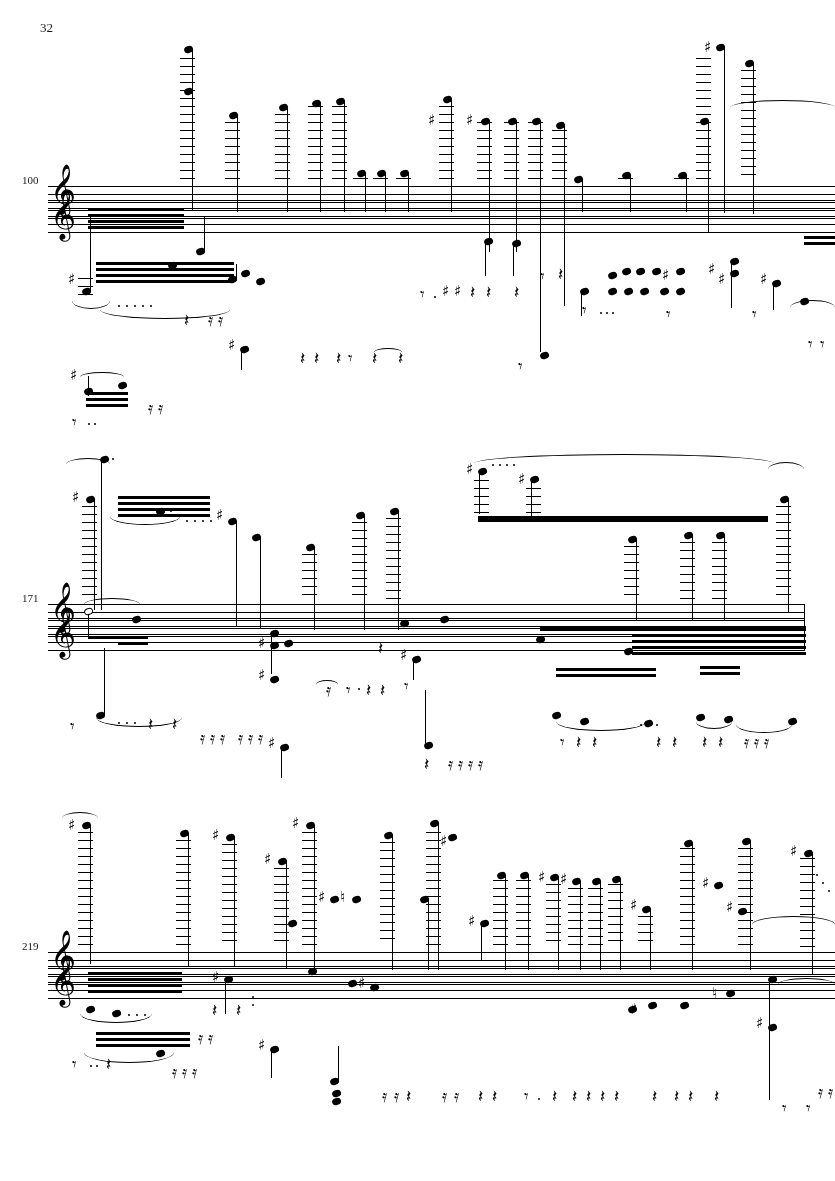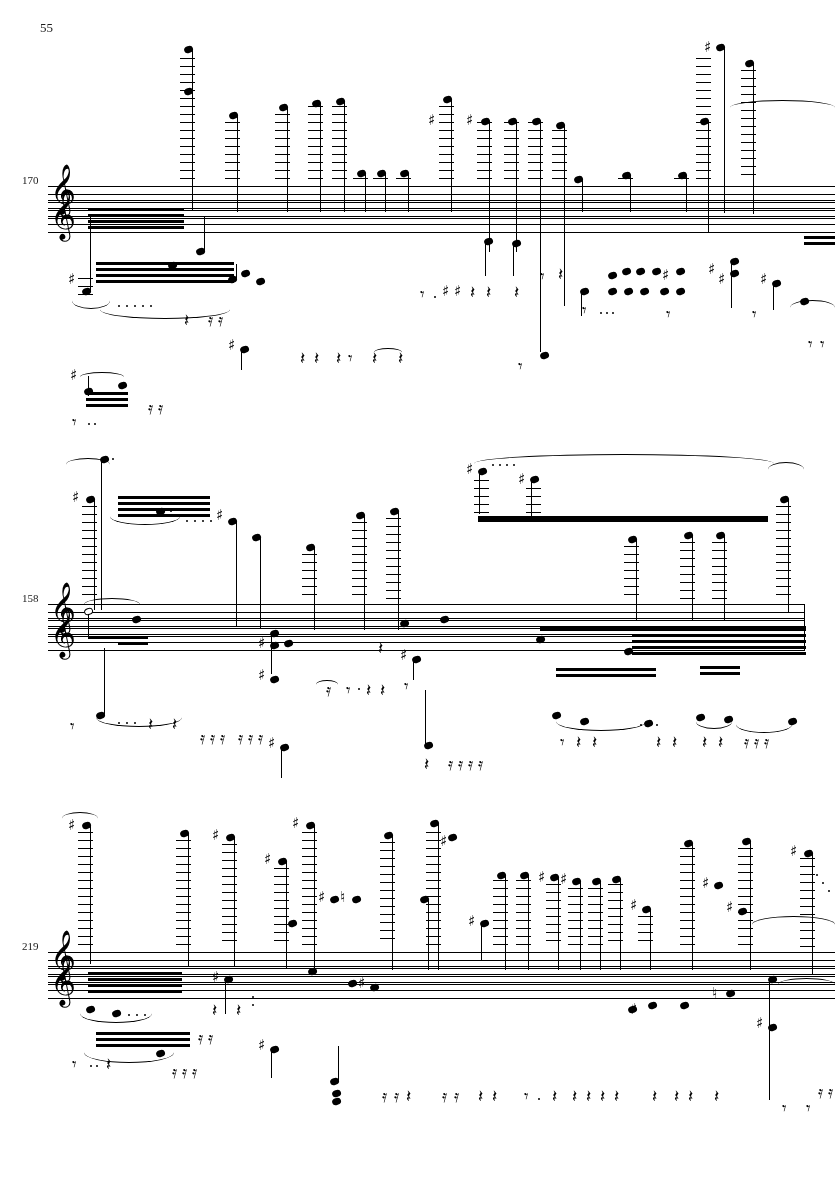--- a/index.html
+++ b/index.html
@@ -130,25 +130,25 @@
   .slur.down {
     border-top: none;
     border-bottom: 1.4px solid #000;
   }
 </style>
 </head>
 <body>
 
 <div id="page">
 
-  <div class="page-number">55</div>
+  <div class="page-number">32</div>
 
   <div class="system" style="top:0;height:440px;">
 
-    <div class="measure-number" style="left:22px;top:174px;">170</div>
+    <div class="measure-number" style="left:22px;top:174px;">100</div>
 
     <div class="staff" style="left:48px;top:186px;width:787px;">
       <div class="sline"></div>
         <div class="sline"></div>
         <div class="sline"></div>
         <div class="sline"></div>
         <div class="sline"></div>
     </div>
     <div class="clef" style="left:50px;top:167px;">𝄞</div>
 
@@ -453,21 +453,21 @@
     <div class="note" style="left:800px;top:298px;"></div>
     <div class="rest" style="left:808px;top:336px;">𝄾</div>
     <div class="rest" style="left:820px;top:336px;">𝄾</div>
     <div class="beam" style="left:804px;top:236px;width:31px;"></div>
     <div class="beam" style="left:804px;top:242px;width:31px;"></div>
     <div class="slur" style="left:790px;top:300px;width:45px;height:14px;"></div>
   </div>
 
   <div class="system" style="top:440px;height:350px;">
 
-    <div class="measure-number" style="left:22px;top:152px;">158</div>
+    <div class="measure-number" style="left:22px;top:152px;">171</div>
 
     <div class="staff" style="left:48px;top:164px;width:757px;">
       <div class="sline"></div>
         <div class="sline"></div>
         <div class="sline"></div>
         <div class="sline"></div>
         <div class="sline"></div>
     </div>
     <div class="clef" style="left:50px;top:145px;">𝄞</div>
     <div class="staff" style="left:48px;top:178px;width:757px;">

